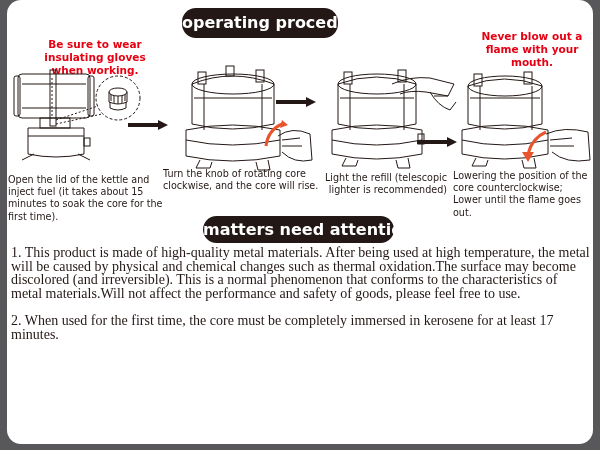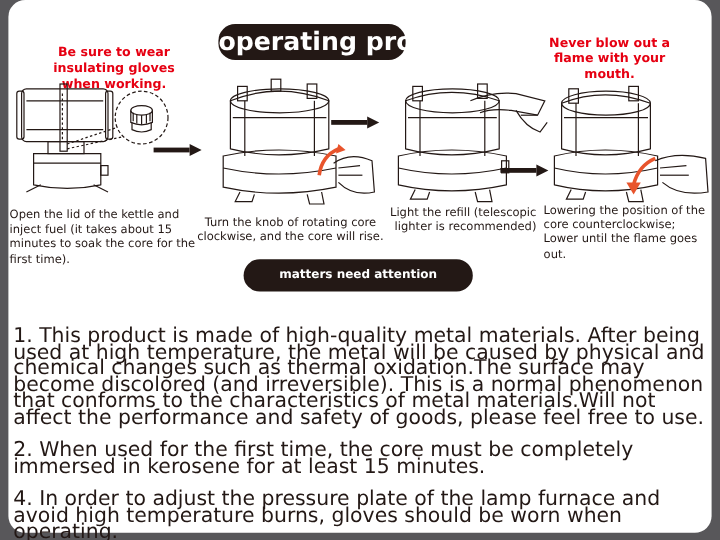--- a/index.html
+++ b/index.html
@@ -17,50 +17,51 @@
     }
     .pill {
       position: absolute;
       background: #231815;
       color: #ffffff;
       border-radius: 14px;
       font-weight: bold;
       text-align: center;
       white-space: nowrap;
     }
-    .pill.op { left: 182px; top: 20px; width: 156px; height: 30px; font-size: 21px; line-height: 30px; }
-    .pill.attn { left: 203px; top: 216px; width: 191px; height: 27px; font-size: 10px; line-height: 27px; }
+    .pill.op { left: 182px; top: 8px; width: 156px; height: 30px; font-size: 16px; line-height: 30px; }
+    .pill.attn { left: 203px; top: 216px; width: 191px; height: 27px; font-size: 16px; line-height: 27px; }
     .warn {
       position: absolute;
       color: #e60012;
       font-size: 10.5px;
       text-align: center;
       line-height: 13px;
       font-weight: 600;
     }
     .warn.left { left: 30px; top: 38px; width: 130px; }
-    .warn.right { left: 443px; top: 30px; width: 130px; }
+    .warn.right { left: 467px; top: 30px; width: 130px; }
     .cap {
       position: absolute;
       font-size: 9.6px;
       line-height: 12.2px;
       color: #231815;
     }
     .cap.c1 { left: 8px; top: 174px; width: 155px; }
-    .cap.c2 { left: 163px; top: 180px; width: 158px; text-align: center; }
+    .cap.c2 { left: 163px; top: 168px; width: 158px; text-align: left; }
     .cap.c3 { left: 325px; top: 172px; width: 122px; text-align: right; }
     .cap.c4 { left: 453px; top: 170px; width: 140px; }
     .illus { position: absolute; }
     .arrow { position: absolute; }
     .notes {
       position: absolute;
-      left: 11px; top: 274px; width: 580px;
-      font-size: 17px;
+      left: 11px; top: 246px; width: 580px;
+      font-size: 14px;
       line-height: 13.6px;
       color: #231815;
+      font-family: Liberation Serif, serif;
     }
     .note { margin-bottom: 13.6px; }
     .note:last-child { margin-bottom: 0; }
     svg { overflow: visible; }
   </style>
 </head>
 <body>
 
 <div class="panel"></div>
 
@@ -170,15 +171,14 @@
 
 <div class="cap c1">Open the lid of the kettle and inject fuel (it takes about 15 minutes to soak the core for the first time).</div>
 <div class="cap c2">Turn the knob of rotating core clockwise, and the core will rise.</div>
 <div class="cap c3">Light the refill (telescopic lighter is recommended)</div>
 <div class="cap c4">Lowering the position of the core counterclockwise; Lower until the flame goes out.</div>
 
 <div class="pill attn">matters need attention</div>
 
 <div class="notes">
   <p class="note">1. This product is made of high-quality metal materials. After being used at high temperature, the metal will be caused by physical and chemical changes such as thermal oxidation.The surface may become discolored (and irreversible). This is a normal phenomenon that conforms to the characteristics of metal materials.Will not affect the performance and safety of goods, please feel free to use.</p>
-  <p class="note">2. When used for the first time, the core must be completely immersed in kerosene for at least 15 minutes.</p>
-  <p class="note">4.  In order to adjust the pressure plate of the lamp furnace and avoid high temperature burns, gloves should be worn when operating.</p>
+  <p class="note">2. When used for the first time, the core must be completely immersed in kerosene for at least 17 minutes.</p>
 </div>
 
 </body></html>

